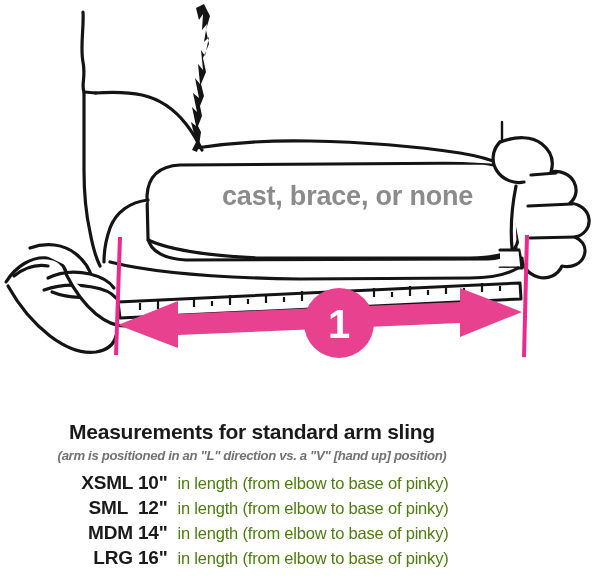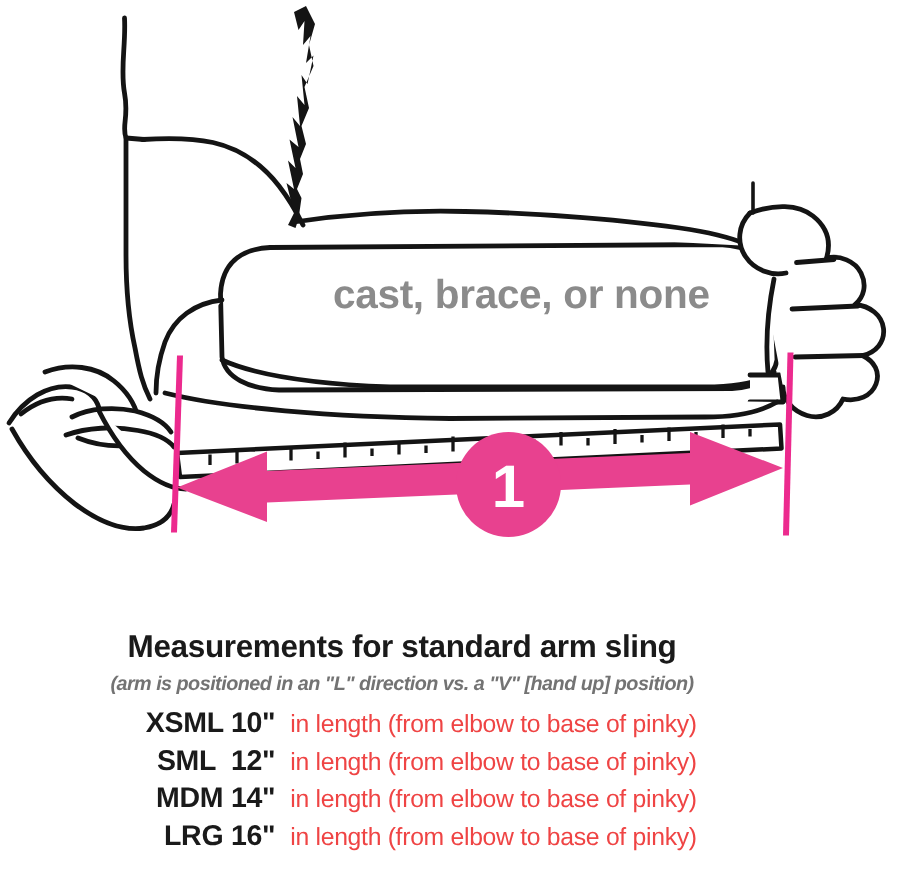--- a/index.html
+++ b/index.html
@@ -48,21 +48,21 @@
   .num-label {
     font-family: "Liberation Sans", sans-serif;
     font-weight: 700;
     font-size: 40px;
     fill: #ffffff;
   }
 
   
   #textblock {
     position: absolute;
-    left: 16px;
+    left: 0;
     top: 400px;
     width: 504px;
     height: 183px;
     text-align: center;
   }
 
   #heading {
     font-family: "Liberation Sans", sans-serif;
     font-weight: 700;
     font-size: 21px;
@@ -104,21 +104,21 @@
     color: #1a1a1a;
     width: 112px;
     text-align: right;
     letter-spacing: -0.2px;
     white-space: pre;
   }
   .size-desc {
     font-family: "Liberation Sans", sans-serif;
     font-weight: 400;
     font-size: 16.5px;
-    color: #ef4444;
+    color: #4d7c0f;
     text-align: left;
     padding-left: 10px;
     letter-spacing: -0.2px;
     white-space: nowrap;
   }
 </style>
 </head>
 <body>
 
 <div id="page">

